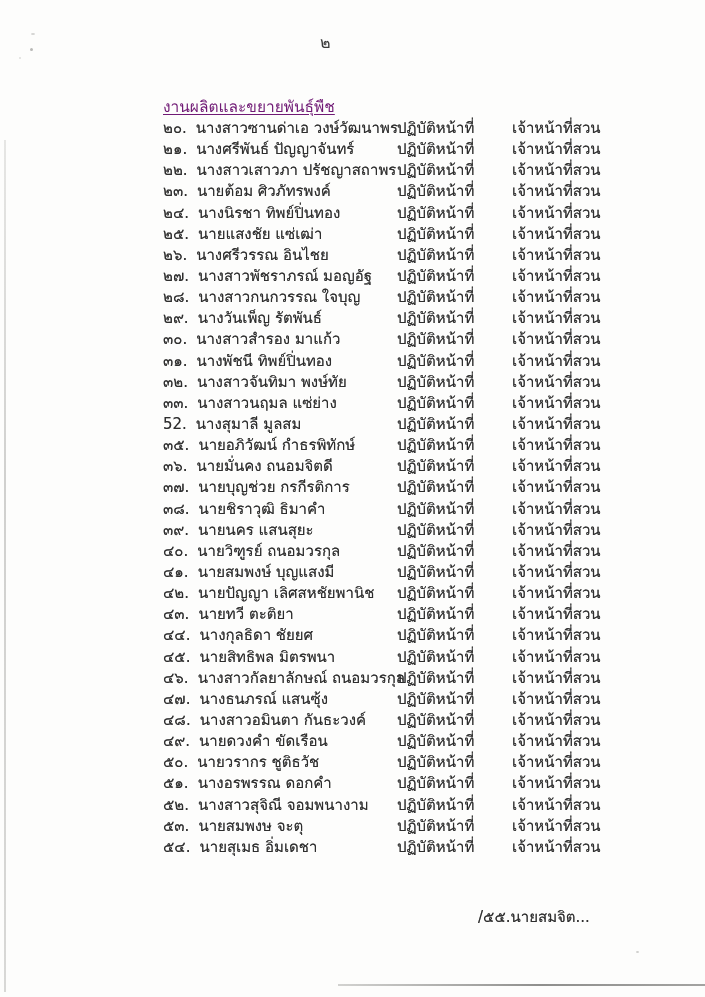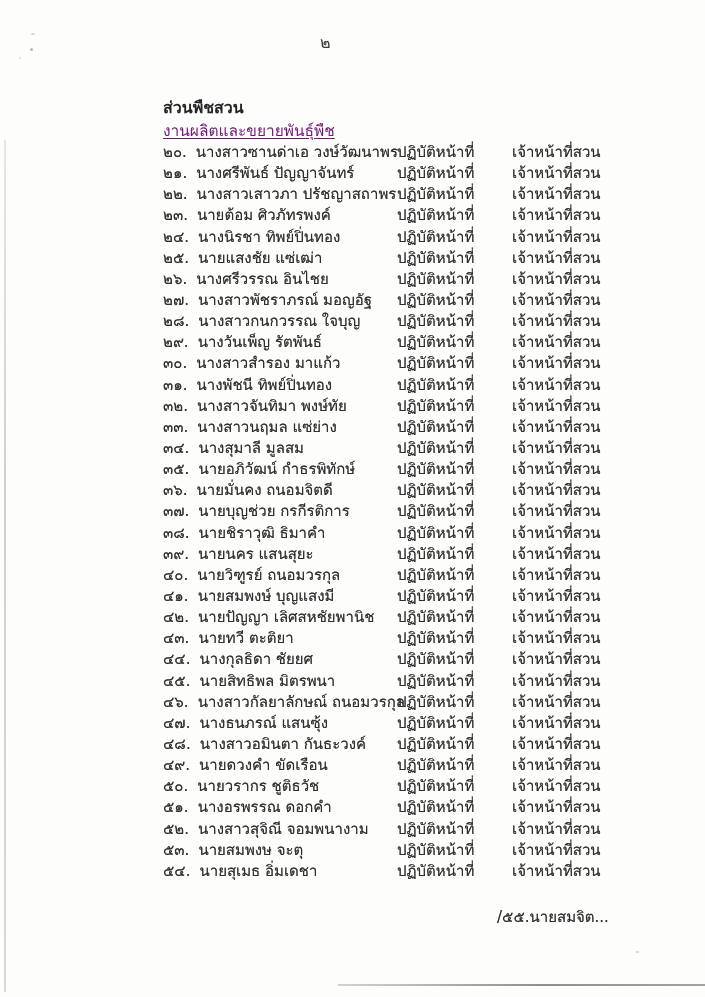--- a/index.html
+++ b/index.html
@@ -53,21 +53,20 @@
   .row .no { display: inline-block; margin-right: 9px; }
   .row .duty { position: absolute; left: 234px; }
   .row .pos  { position: absolute; left: 349px; }
   .footer-continuation {
     position: absolute;
     top: 905px; left: 478px;
     width: 120px;
     font-size: 15px;
     color: #2e2e2e;
     text-shadow: 0 0 0.4px rgba(45,45,45,0.55);
-    margin-left: 19px;
   }
   
   .edge-left {
     position: absolute;
     left: 4px; top: 140px;
     width: 2px; height: 852px;
     background: linear-gradient(to bottom, #e6e6e4, #d0d0ce 40%, #d8d8d6);
   }
   .edge-bottom {
     position: absolute;
@@ -81,38 +80,37 @@
   .speck.s3 { left: 19px; top: 57px; width: 2px; height: 2px; background: #dededc; }
   .speck.s4 { left: 636px; top: 951px; width: 3px; height: 2px; background: #cfcfcd; }
 </style>
 </head>
 <body>
 
 <div class="page">
   <div class="page-number">๒</div>
 
   <div class="content">
-    <div class="section-title">ส่วนพืชสวน</div>
     <div id="groups">
         <div class="group-heading">งานผลิตและขยายพันธุ์พืช</div>
         <div class="row"><span class="no">๒๐.</span><span class="name">นางสาวซานด่าเอ วงษ์วัฒนาพร</span><span class="duty">ปฏิบัติหน้าที่</span><span class="pos">เจ้าหน้าที่สวน</span></div>
         <div class="row"><span class="no">๒๑.</span><span class="name">นางศรีพันธ์  ปัญญาจันทร์</span><span class="duty">ปฏิบัติหน้าที่</span><span class="pos">เจ้าหน้าที่สวน</span></div>
         <div class="row"><span class="no">๒๒.</span><span class="name">นางสาวเสาวภา ปรัชญาสถาพร</span><span class="duty">ปฏิบัติหน้าที่</span><span class="pos">เจ้าหน้าที่สวน</span></div>
         <div class="row"><span class="no">๒๓.</span><span class="name">นายต้อม  ศิวภัทรพงค์</span><span class="duty">ปฏิบัติหน้าที่</span><span class="pos">เจ้าหน้าที่สวน</span></div>
         <div class="row"><span class="no">๒๔.</span><span class="name">นางนิรชา  ทิพย์ปิ่นทอง</span><span class="duty">ปฏิบัติหน้าที่</span><span class="pos">เจ้าหน้าที่สวน</span></div>
         <div class="row"><span class="no">๒๕.</span><span class="name">นายแสงชัย แซ่เฒ่า</span><span class="duty">ปฏิบัติหน้าที่</span><span class="pos">เจ้าหน้าที่สวน</span></div>
         <div class="row"><span class="no">๒๖.</span><span class="name">นางศรีวรรณ  อินไชย</span><span class="duty">ปฏิบัติหน้าที่</span><span class="pos">เจ้าหน้าที่สวน</span></div>
         <div class="row"><span class="no">๒๗.</span><span class="name">นางสาวพัชราภรณ์ มอญอัฐ</span><span class="duty">ปฏิบัติหน้าที่</span><span class="pos">เจ้าหน้าที่สวน</span></div>
         <div class="row"><span class="no">๒๘.</span><span class="name">นางสาวกนกวรรณ ใจบุญ</span><span class="duty">ปฏิบัติหน้าที่</span><span class="pos">เจ้าหน้าที่สวน</span></div>
         <div class="row"><span class="no">๒๙.</span><span class="name">นางวันเพ็ญ  รัตพันธ์</span><span class="duty">ปฏิบัติหน้าที่</span><span class="pos">เจ้าหน้าที่สวน</span></div>
         <div class="row"><span class="no">๓๐.</span><span class="name">นางสาวสำรอง มาแก้ว</span><span class="duty">ปฏิบัติหน้าที่</span><span class="pos">เจ้าหน้าที่สวน</span></div>
         <div class="row"><span class="no">๓๑.</span><span class="name">นางพัชนี  ทิพย์ปิ่นทอง</span><span class="duty">ปฏิบัติหน้าที่</span><span class="pos">เจ้าหน้าที่สวน</span></div>
         <div class="row"><span class="no">๓๒.</span><span class="name">นางสาวจันทิมา พงษ์ทัย</span><span class="duty">ปฏิบัติหน้าที่</span><span class="pos">เจ้าหน้าที่สวน</span></div>
         <div class="row"><span class="no">๓๓.</span><span class="name">นางสาวนฤมล  แซ่ย่าง</span><span class="duty">ปฏิบัติหน้าที่</span><span class="pos">เจ้าหน้าที่สวน</span></div>
-        <div class="row"><span class="no">๓๔.</span><span class="name">นางสุมาลี  มูลสม</span><span class="duty">ปฏิบัติหน้าที่</span><span class="pos">เจ้าหน้าที่สวน</span></div>
+        <div class="row"><span class="no">52.</span><span class="name">นางสุมาลี  มูลสม</span><span class="duty">ปฏิบัติหน้าที่</span><span class="pos">เจ้าหน้าที่สวน</span></div>
         <div class="row"><span class="no">๓๕.</span><span class="name">นายอภิวัฒน์  กำธรพิทักษ์</span><span class="duty">ปฏิบัติหน้าที่</span><span class="pos">เจ้าหน้าที่สวน</span></div>
         <div class="row"><span class="no">๓๖.</span><span class="name">นายมั่นคง  ถนอมจิตดี</span><span class="duty">ปฏิบัติหน้าที่</span><span class="pos">เจ้าหน้าที่สวน</span></div>
         <div class="row"><span class="no">๓๗.</span><span class="name">นายบุญช่วย  กรกีรติการ</span><span class="duty">ปฏิบัติหน้าที่</span><span class="pos">เจ้าหน้าที่สวน</span></div>
         <div class="row"><span class="no">๓๘.</span><span class="name">นายชิราวุฒิ  ธิมาคำ</span><span class="duty">ปฏิบัติหน้าที่</span><span class="pos">เจ้าหน้าที่สวน</span></div>
         <div class="row"><span class="no">๓๙.</span><span class="name">นายนคร  แสนสุยะ</span><span class="duty">ปฏิบัติหน้าที่</span><span class="pos">เจ้าหน้าที่สวน</span></div>
         <div class="row"><span class="no">๔๐.</span><span class="name">นายวิฑูรย์  ถนอมวรกุล</span><span class="duty">ปฏิบัติหน้าที่</span><span class="pos">เจ้าหน้าที่สวน</span></div>
         <div class="row"><span class="no">๔๑.</span><span class="name">นายสมพงษ์  บุญแสงมี</span><span class="duty">ปฏิบัติหน้าที่</span><span class="pos">เจ้าหน้าที่สวน</span></div>
         <div class="row"><span class="no">๔๒.</span><span class="name">นายปัญญา เลิศสหชัยพานิช</span><span class="duty">ปฏิบัติหน้าที่</span><span class="pos">เจ้าหน้าที่สวน</span></div>
         <div class="row"><span class="no">๔๓.</span><span class="name">นายทวี  ตะติยา</span><span class="duty">ปฏิบัติหน้าที่</span><span class="pos">เจ้าหน้าที่สวน</span></div>
         <div class="row"><span class="no">๔๔.</span><span class="name">นางกุลธิดา  ชัยยศ</span><span class="duty">ปฏิบัติหน้าที่</span><span class="pos">เจ้าหน้าที่สวน</span></div>

